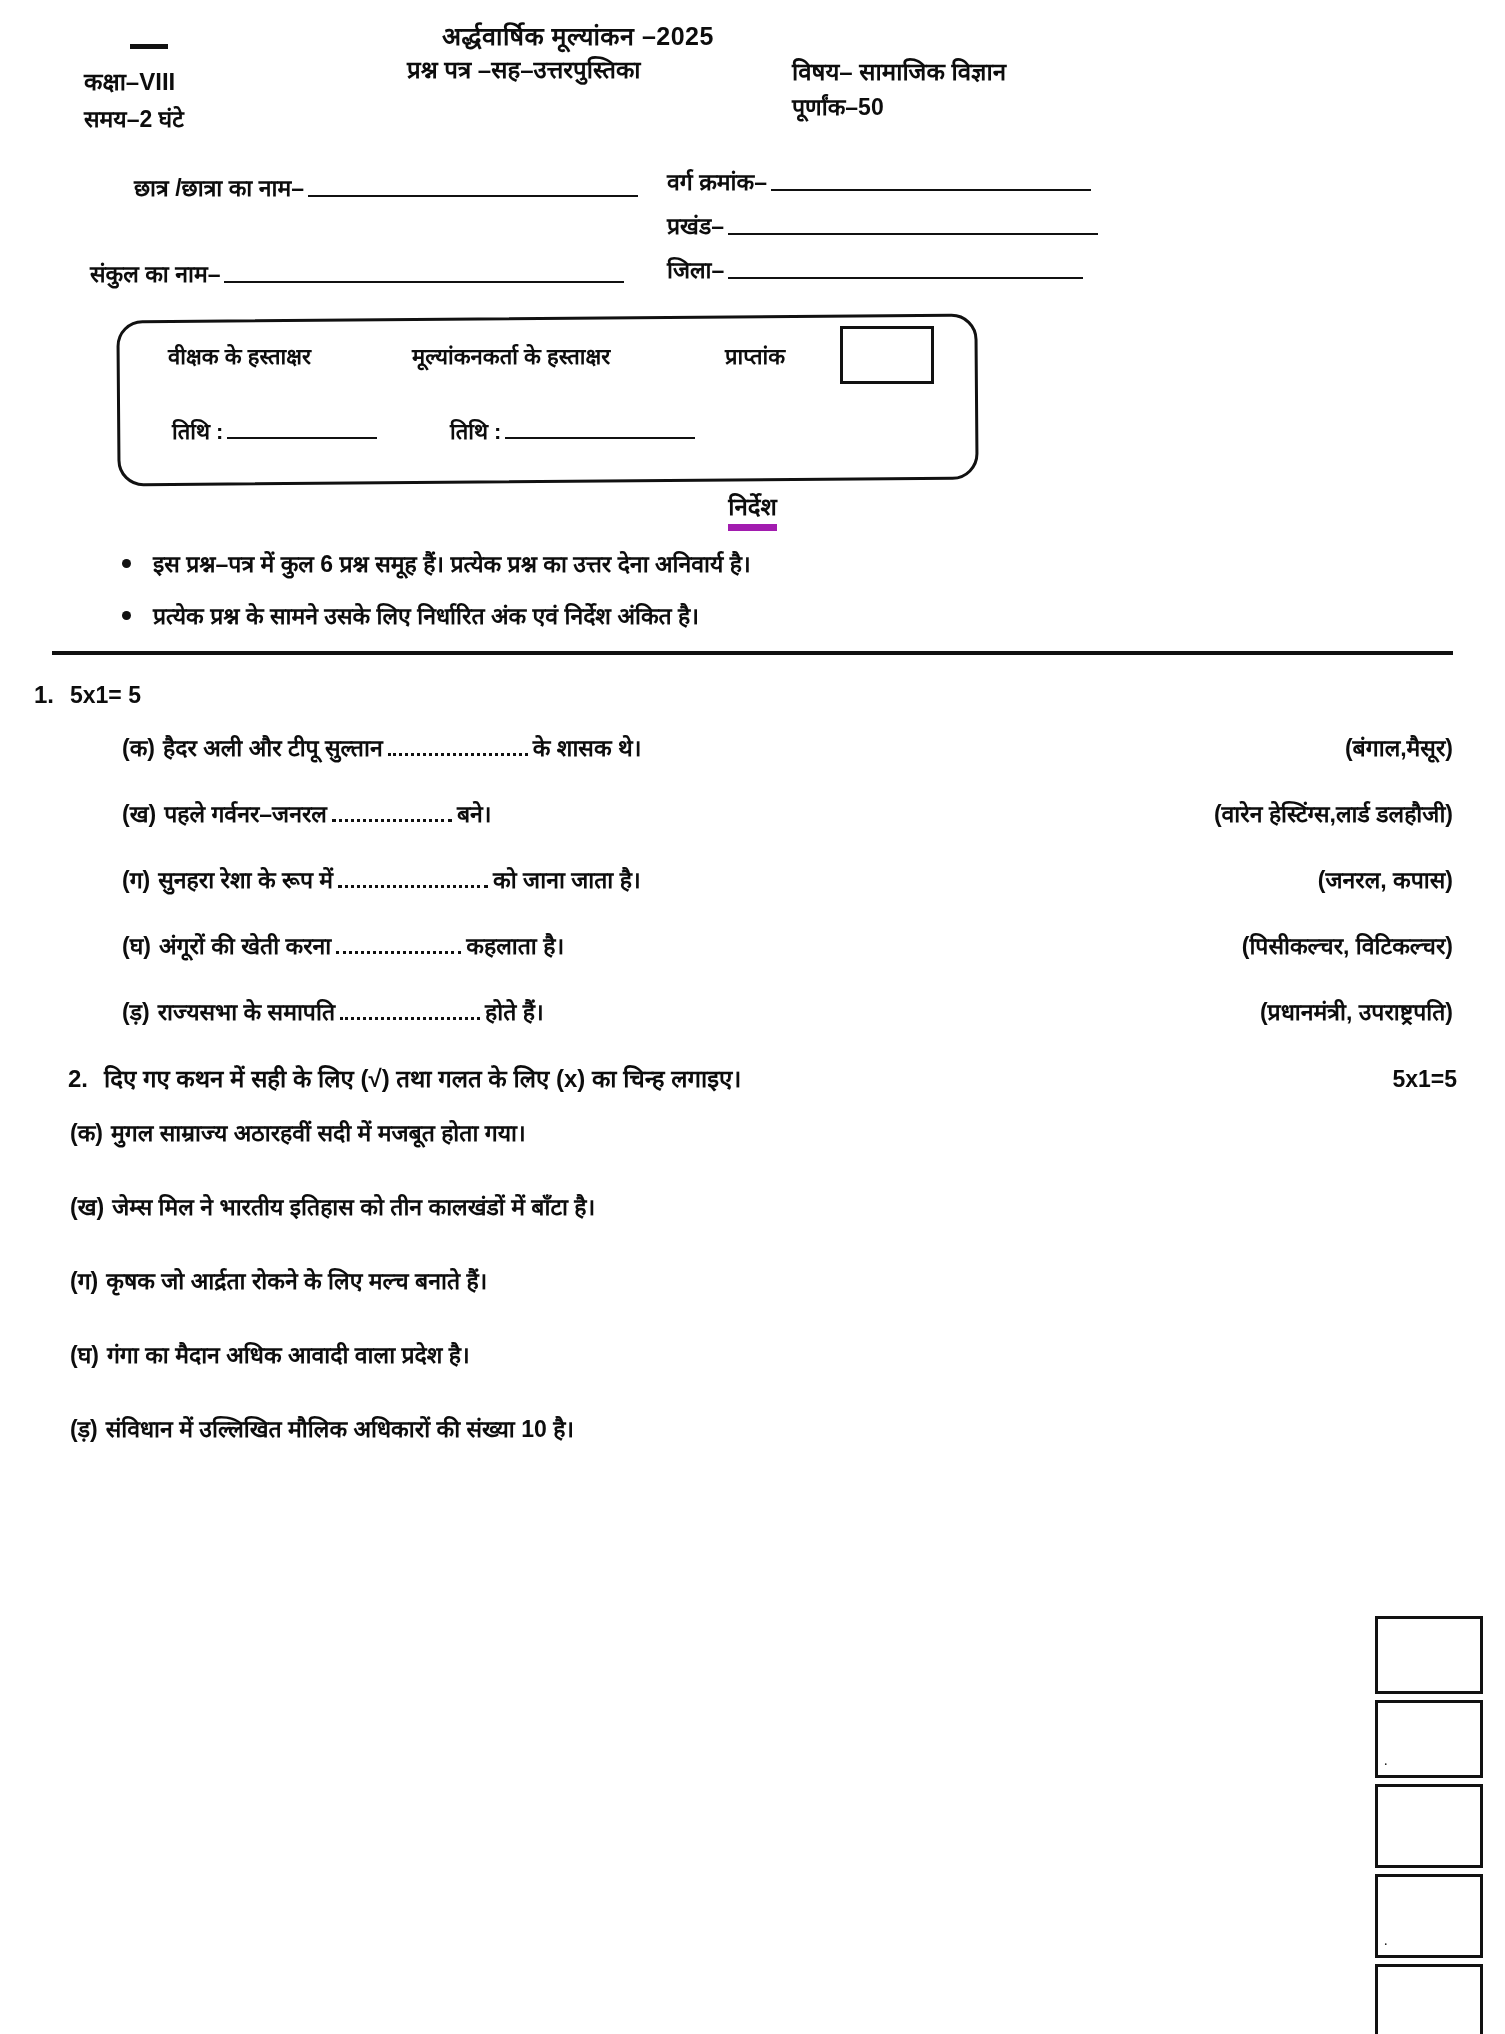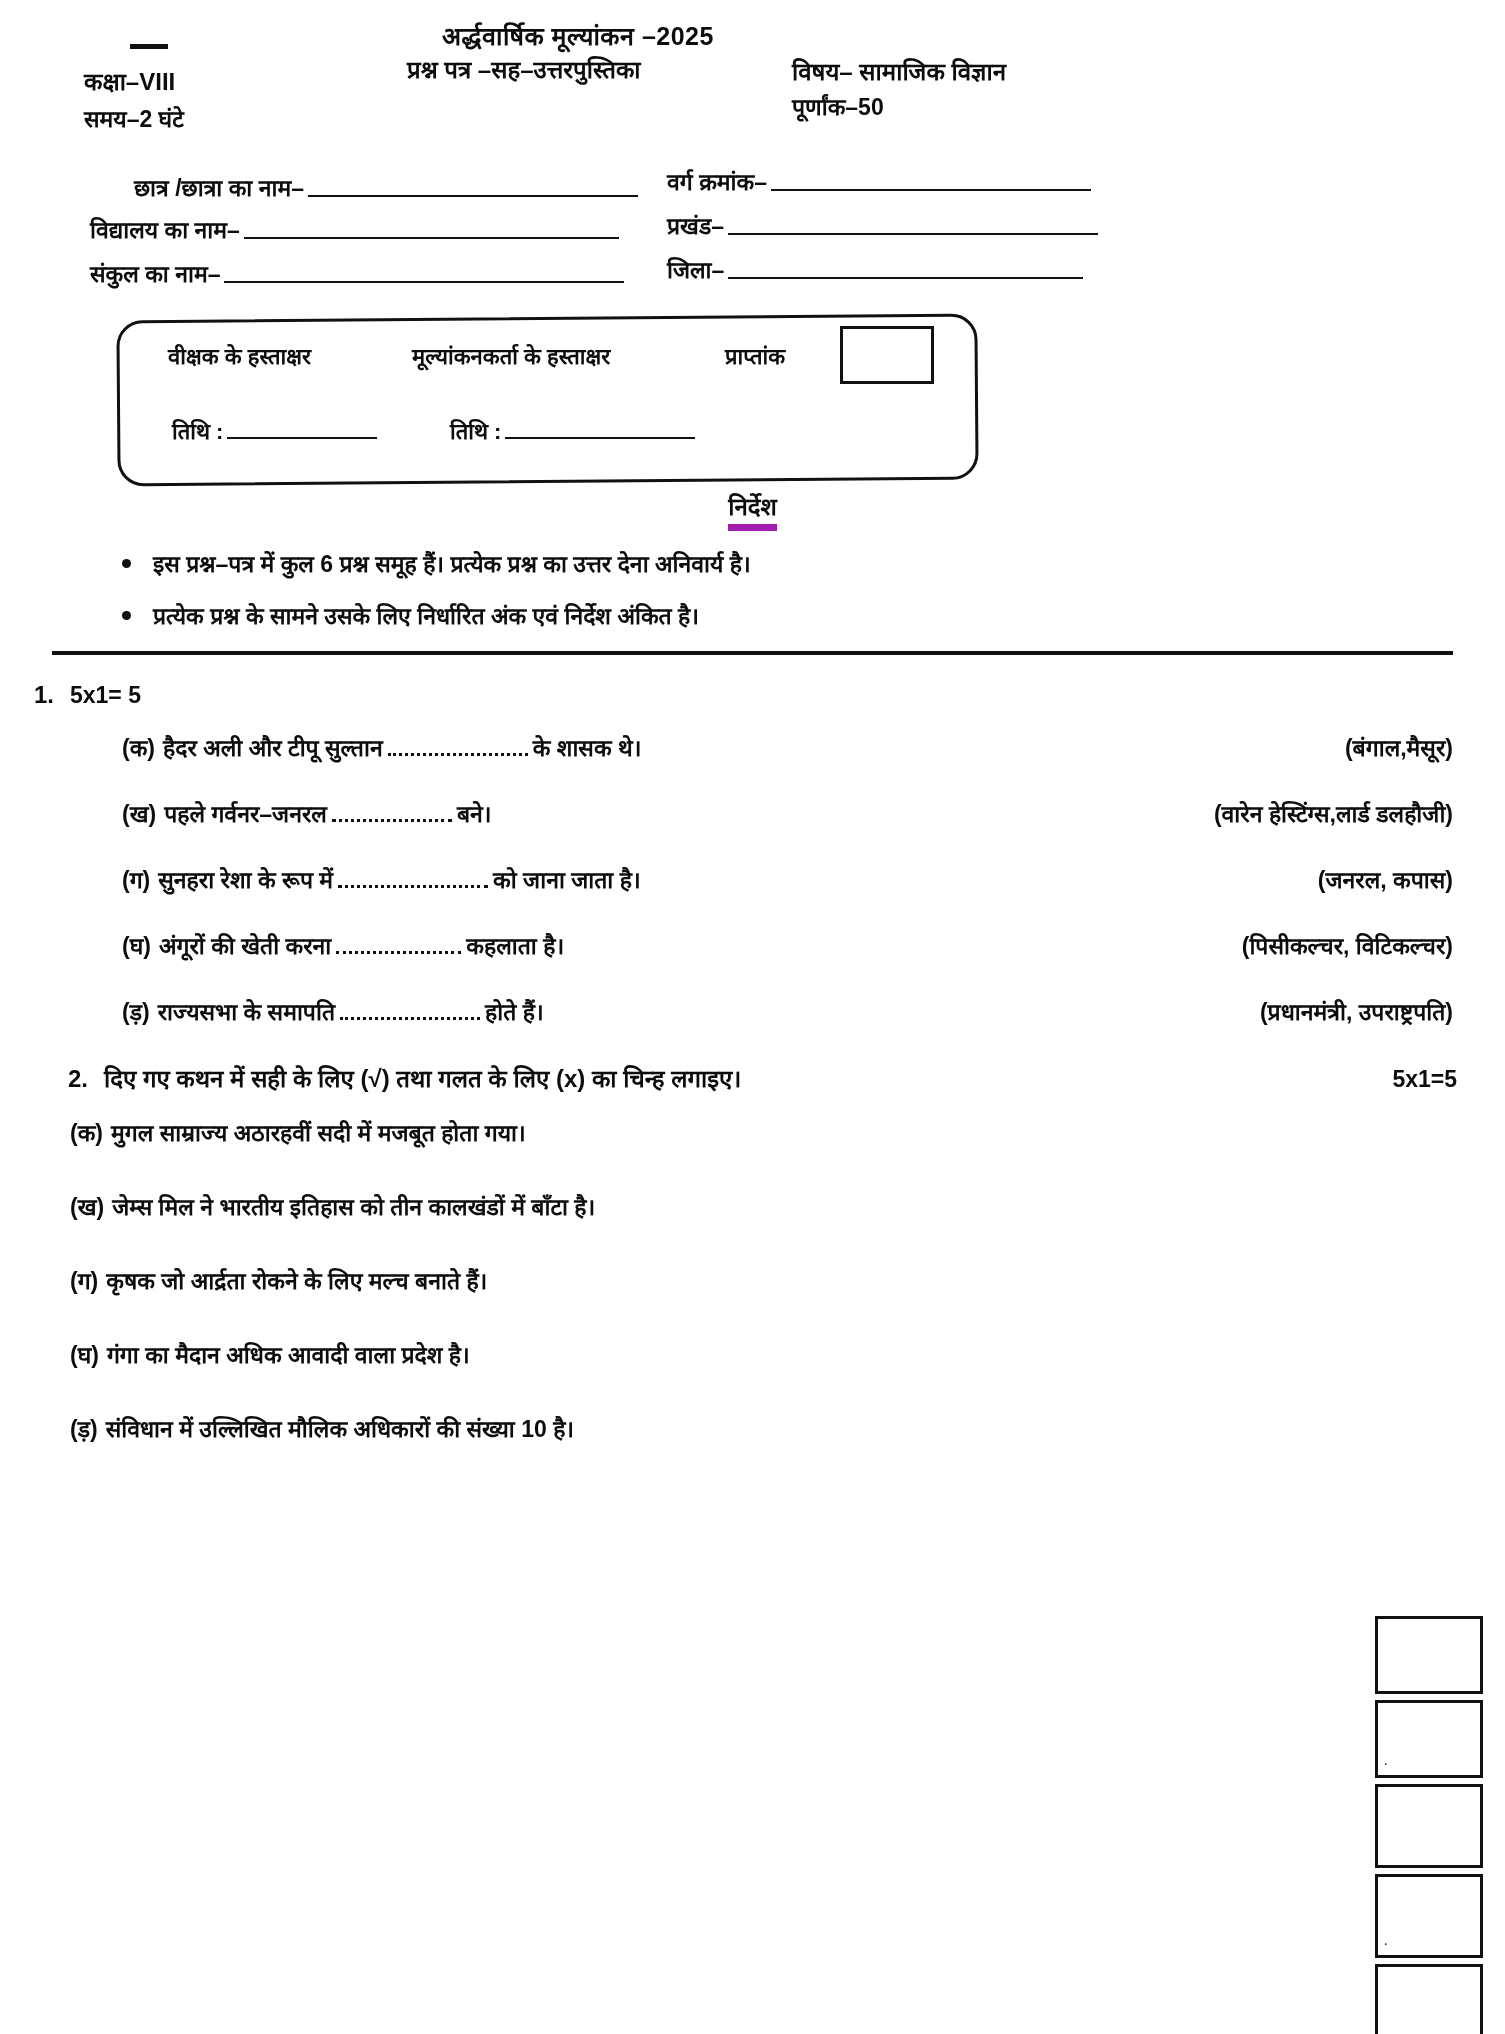--- a/index.html
+++ b/index.html
@@ -250,24 +250,20 @@
     <div class="hdr-marks hi">पूर्णांक–50</div>
   </div>
 
   <div class="info">
 
     <div class="info-line info-l1">
       <span class="hi">छात्र /छात्रा का नाम–</span>
       <span class="rule" style="width:330px"></span>
     </div>
 
-    <div class="info-line info-l2">
-      <span class="hi">विद्यालय का नाम–</span>
-      <span class="rule" style="width:375px"></span>
-    </div>
 
     <div class="info-line info-l3">
       <span class="hi">संकुल का नाम–</span>
       <span class="rule" style="width:400px"></span>
     </div>
 
     <div class="info-line info-r1">
       <span class="hi">वर्ग क्रमांक–</span>
       <span class="rule" style="width:320px"></span>
     </div>

